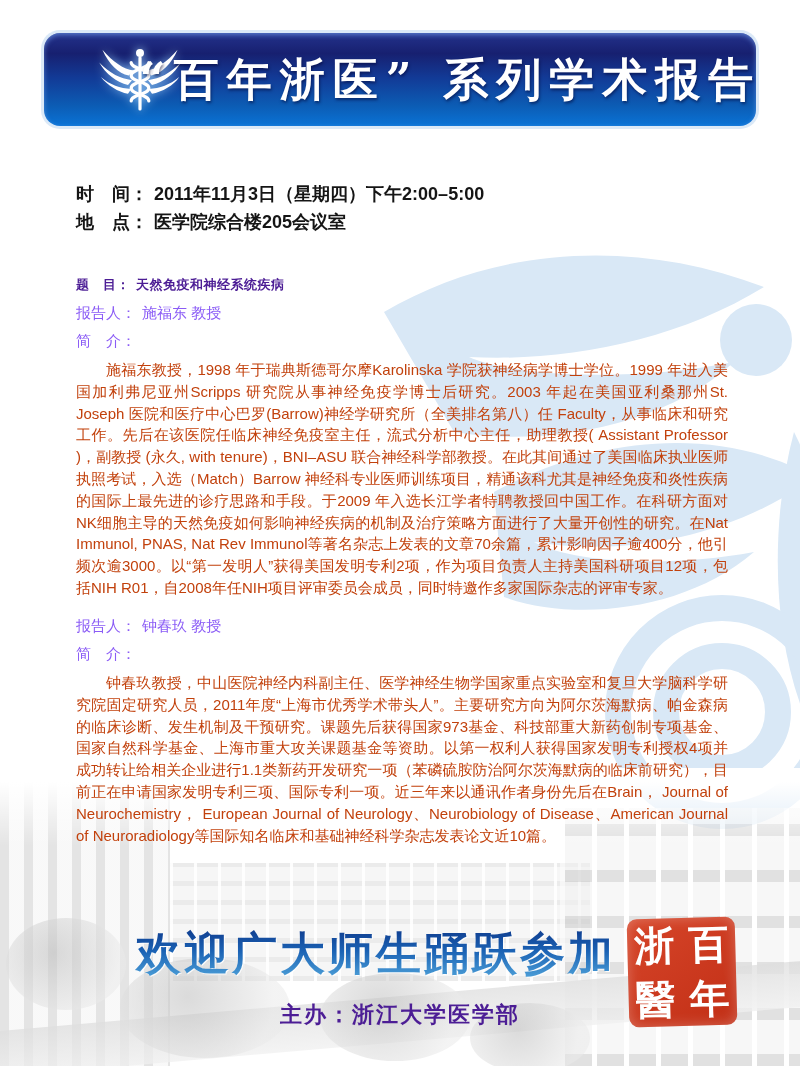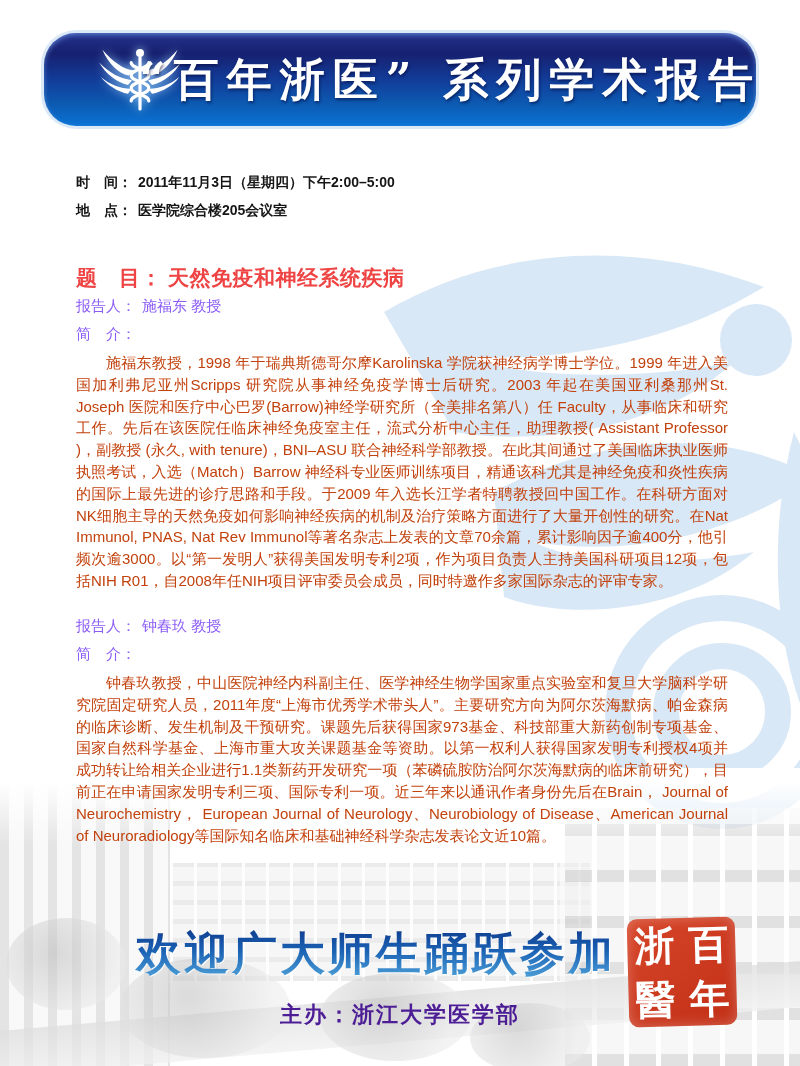--- a/index.html
+++ b/index.html
@@ -25,42 +25,42 @@
       repeating-linear-gradient(0deg,#c9c9c9 0 12px,#f2f2f2 12px 46px);}
   .walk{position:absolute;left:0;top:228px;width:800px;height:46px;opacity:.75;
     background:linear-gradient(180deg,#dedede,#f0f0f0);transform:skewY(-5deg);}
   .tree{position:absolute;border-radius:50%;opacity:.55;
     background:radial-gradient(circle at 40% 38%,#bdbdbd,#eaeaea 72%);}
   .tree-1{left:6px;top:150px;width:120px;height:92px;}
   .tree-2{left:120px;top:190px;width:170px;height:100px;}
   .tree-3{left:320px;top:205px;width:150px;height:88px;}
   .tree-4{left:470px;top:235px;width:120px;height:70px;}
   
-  .banner{position:absolute;left:44px;top:33px;width:712px;height:93px;border-radius:32px;z-index:2;
+  .banner{position:absolute;left:44px;top:33px;width:712px;height:93px;border-radius:16px;z-index:2;
     background:linear-gradient(180deg,#24328c 0%,#172070 22%,#123a96 48%,#0c5cb4 78%,#0a73d6 100%);
     box-shadow:0 0 0 3px rgba(190,215,240,.55), inset 0 2px 5px rgba(130,180,255,.55);
     display:flex;align-items:center;}
   .banner-logo{position:absolute;left:52px;top:12px;width:88px;height:72px;
     filter:drop-shadow(0 0 5px rgba(160,215,255,.95));}
   .banner-title{position:absolute;left:135px;right:34px;top:0;bottom:0;
     display:flex;align-items:center;justify-content:center;
     font-family:"DejaVu Serif","Liberation Serif",serif;font-weight:800;
     font-size:45px;letter-spacing:8px;color:#fff;white-space:nowrap;
     text-shadow:1px 2px 3px rgba(0,0,45,.5);}
   
-  .info{position:absolute;left:76px;top:168px;z-index:2;font-size:14px;line-height:28px;font-weight:600;color:#151515;}
+  .info{position:absolute;left:76px;top:180px;z-index:2;font-size:18px;line-height:28px;font-weight:600;color:#151515;}
   .info .lbl{margin-right:6px;}
   
   .talk{position:absolute;left:76px;width:652px;z-index:2;}
   .talk-1{top:264px;}
   .talk-2{top:612px;}
   .trow{font-size:15px;line-height:28px;font-weight:400;color:#8b5cf6;}
   .trow .lbl{margin-right:6px;}
-  .topic-row{color:#ef4444;font-family:"DejaVu Serif","Liberation Serif",serif;
-    font-weight:800;font-size:21px;letter-spacing:.5px;}
+  .topic-row{color:#4c1d95;font-family:"DejaVu Serif","Liberation Serif",serif;
+    font-weight:800;font-size:13px;letter-spacing:.5px;margin-top:7px;}
   .abstract{margin:4px 0 0 0;text-indent:2em;text-align:justify;
     font-size:15px;line-height:21.8px;color:#c2410c;font-weight:400;}
   
   .welcome{position:absolute;left:0;top:924px;width:100%;z-index:2;text-align:center;
     font-family:"DejaVu Serif","Liberation Serif",serif;font-weight:800;
     font-size:45px;letter-spacing:3px;white-space:nowrap;color:#1d5fae;
     filter:drop-shadow(1px 1px 0 rgba(255,255,255,.85));}
   @supports ((-webkit-background-clip:text) or (background-clip:text)){
     .welcome{background:linear-gradient(180deg,#0f3a8c 5%,#1b62b4 45%,#52a6dc 95%);
       -webkit-background-clip:text;background-clip:text;color:transparent;}

